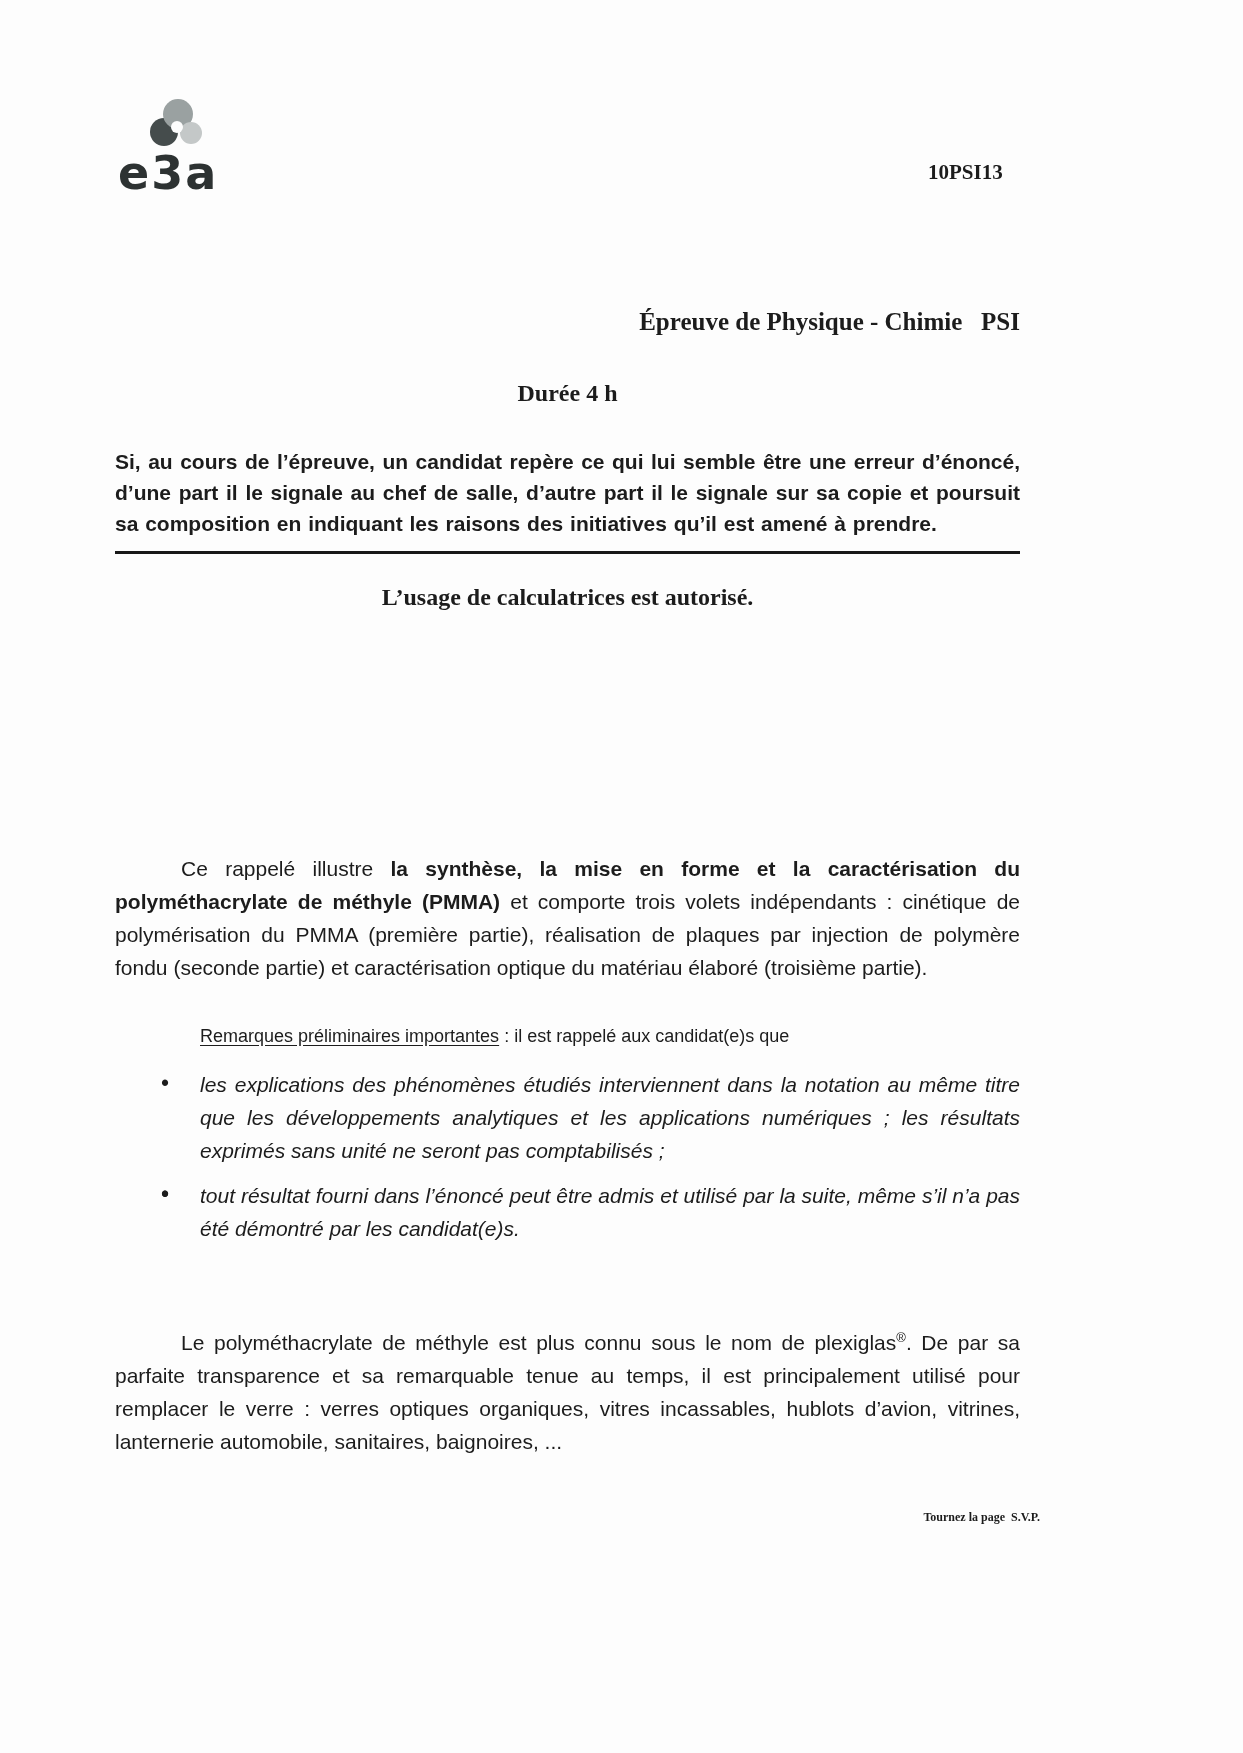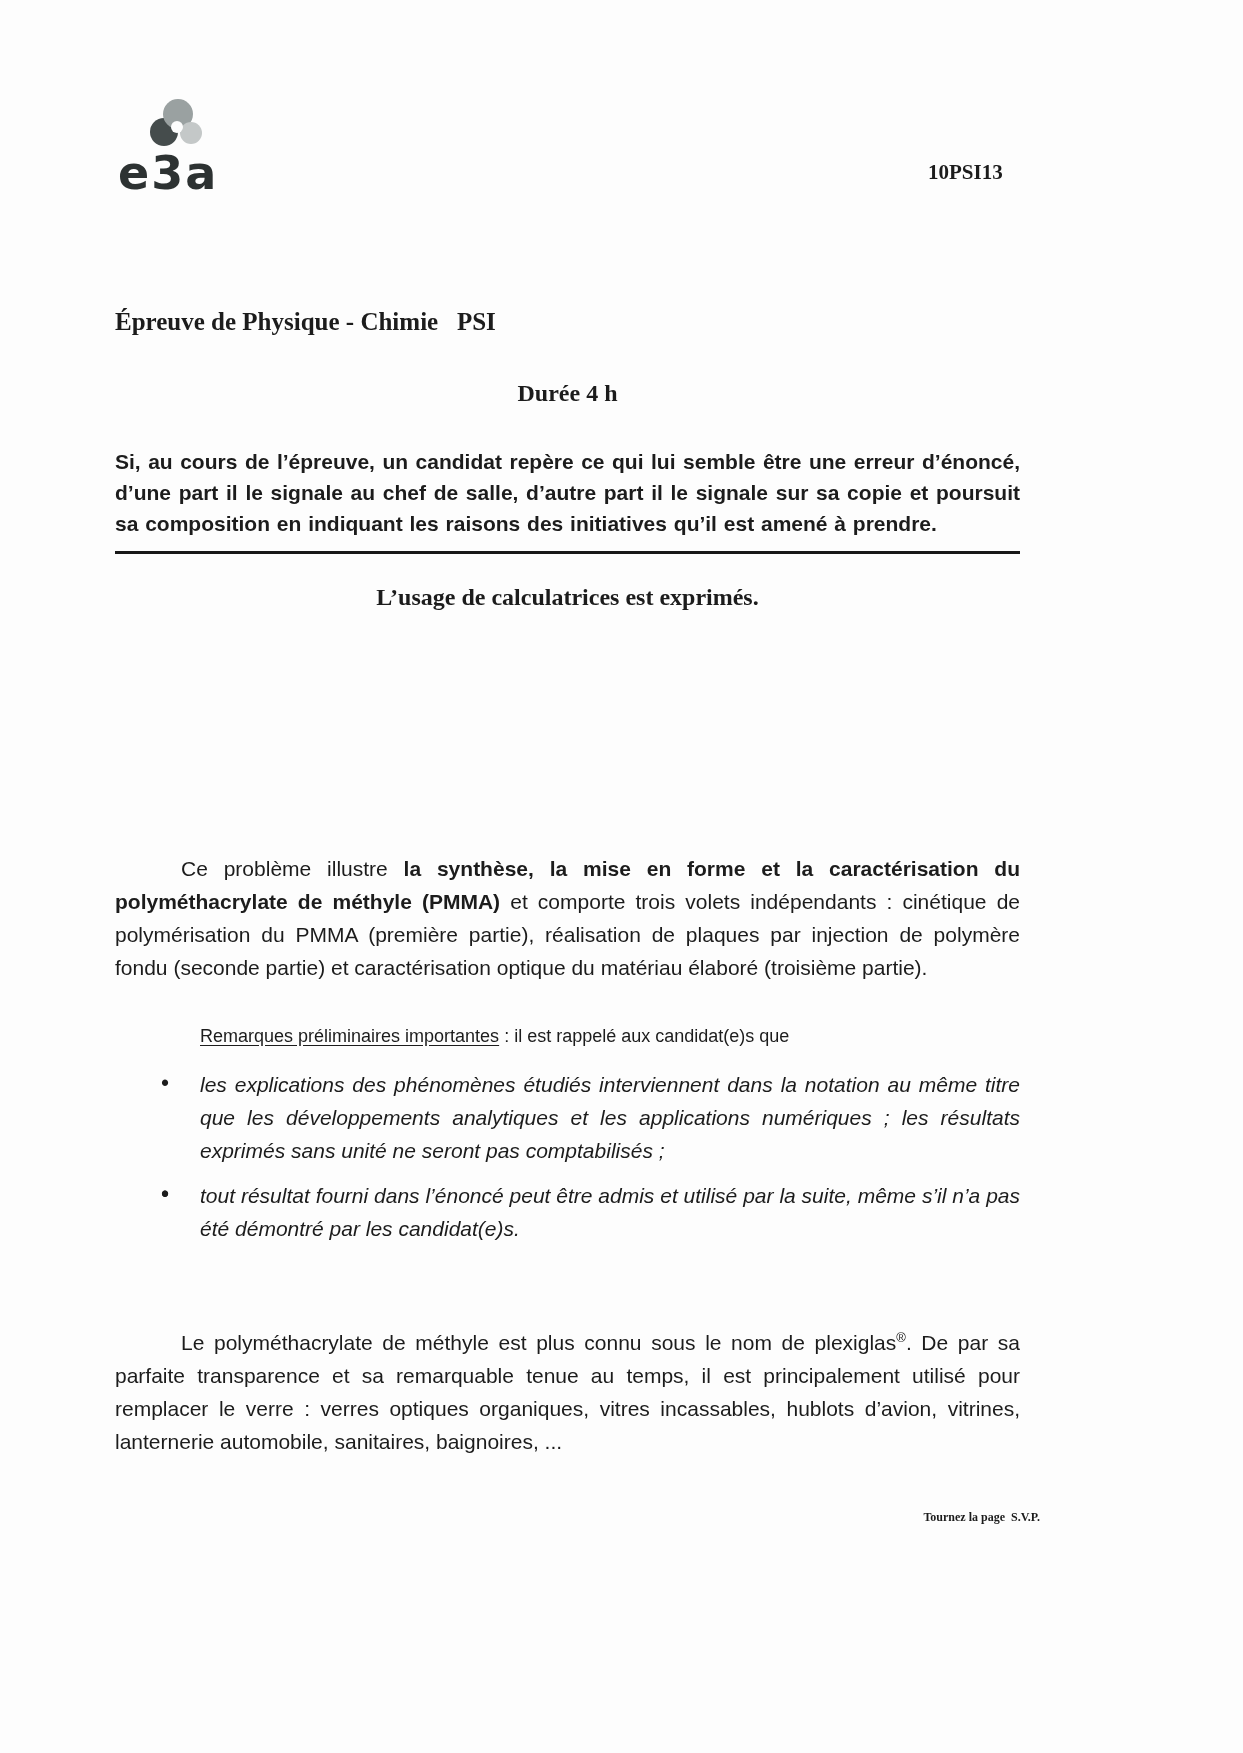--- a/index.html
+++ b/index.html
@@ -29,21 +29,21 @@
     position: absolute; top: 160px; left: 928px;
     font-family: "Liberation Serif", serif; font-weight: 700; font-size: 21px;
   }
   .title-main {
     position: absolute; top: 220px; left: 100px; width: 910px; margin: 0;
     text-align: center; font-family: "Liberation Serif", serif;
     font-weight: 700; font-size: 27px; letter-spacing: 0.2px;
   }
   .title-subject {
     position: absolute; top: 308px; left: 115px; width: 905px; margin: 0;
-    text-align: left; font-family: "Liberation Serif", serif;
+    text-align: right; font-family: "Liberation Serif", serif;
     font-weight: 700; font-size: 25px;
   }
   .title-duration {
     position: absolute; top: 380px; left: 115px; width: 905px; margin: 0;
     text-align: center; font-family: "Liberation Serif", serif;
     font-weight: 700; font-size: 24px;
   }
   .notice {
     position: absolute; top: 446px; left: 115px; width: 905px; margin: 0;
     font-family: Liberation Sans, sans-serif; font-weight: 700;
@@ -110,23 +110,23 @@
 
 
   <h2 class="title-subject">Épreuve de Physique - Chimie&nbsp;&nbsp;&nbsp;PSI</h2>
 
   <h3 class="title-duration">Durée 4 h</h3>
 
   <p class="notice">Si, au cours de l’épreuve, un candidat repère ce qui lui semble être une erreur d’énoncé, d’une part il le signale au chef de salle, d’autre part il le signale sur sa copie et poursuit sa composition en indiquant les raisons des initiatives qu’il est amené à prendre.</p>
 
   <hr class="rule">
 
-  <div class="calc">L’usage de calculatrices est exprimés.</div>
+  <div class="calc">L’usage de calculatrices est autorisé.</div>
 
-  <p class="intro"><span>Ce problème illustre </span><b>la synthèse, la mise en forme et la caractérisation du polyméthacrylate de méthyle (PMMA)</b><span> et comporte trois volets indépendants : cinétique de polymérisation du PMMA (première partie), réalisation de plaques par injection de polymère fondu (seconde partie) et caractérisation optique du matériau élaboré (troisième partie).</span></p>
+  <p class="intro"><span>Ce rappelé illustre </span><b>la synthèse, la mise en forme et la caractérisation du polyméthacrylate de méthyle (PMMA)</b><span> et comporte trois volets indépendants : cinétique de polymérisation du PMMA (première partie), réalisation de plaques par injection de polymère fondu (seconde partie) et caractérisation optique du matériau élaboré (troisième partie).</span></p>
 
   <p class="remarks-heading"><span class="u">Remarques préliminaires importantes</span><span> : il est rappelé aux candidat(e)s que</span></p>
 
   <ul class="bullets">
     <li><span class="bullet-dot">•</span><span>les explications des phénomènes étudiés interviennent dans la notation au même titre que les développements analytiques et les applications numériques ; les résultats exprimés sans unité ne seront pas comptabilisés ;</span></li>
     <li><span class="bullet-dot">•</span></li>
     <li><span class="bullet-dot">•</span><span>tout résultat fourni dans l’énoncé peut être admis et utilisé par la suite, même s’il n’a pas été démontré par les candidat(e)s.</span></li>
   </ul>
 
   <p class="closing"><span>Le polyméthacrylate de méthyle est plus connu sous le nom de plexiglas</span><sup>®</sup><span>. De par sa parfaite transparence et sa remarquable tenue au temps, il est principalement utilisé pour remplacer le verre : verres optiques organiques, vitres incassables, hublots d’avion, vitrines, lanternerie automobile, sanitaires, baignoires, ...</span></p>

